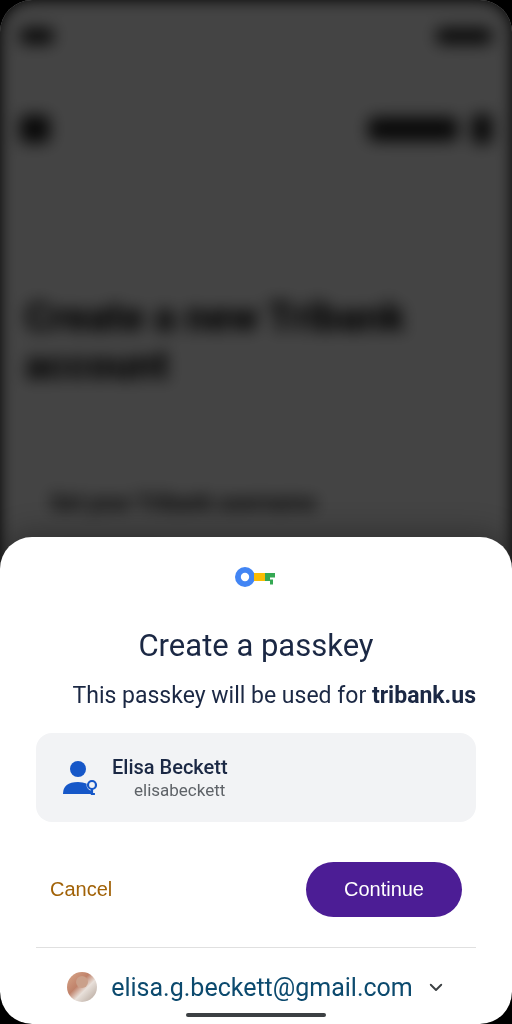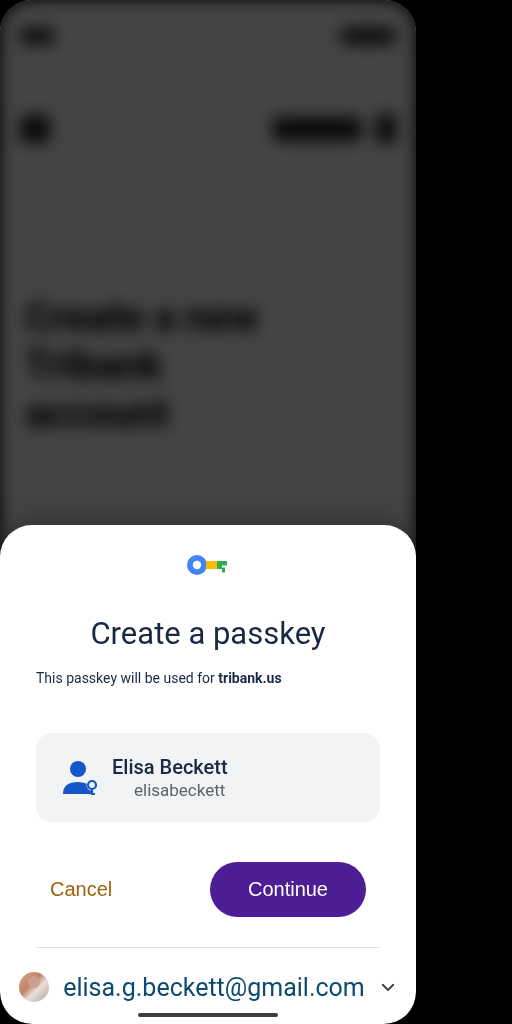--- a/index.html
+++ b/index.html
@@ -9,21 +9,21 @@
     }
     body {
       width: 512px;
       height: 1024px;
       background: #000;
       font-family: 'Roboto', -apple-system, BlinkMacSystemFont, 'Segoe UI', Arial, sans-serif;
       position: relative;
       overflow: hidden;
     }
     .screen {
-      width: 416px;
+      width: 512px;
       height: 1024px;
       background: #000;
       border-radius: 32px;
       overflow: hidden;
       position: relative;
     }
     .backdrop {
       position: absolute;
       inset: 0;
       background: #f5f5f5;
@@ -96,25 +96,25 @@
       height: 24px;
     }
     .sheet-title {
       font-size: 31px;
       color: #1b2844;
       text-align: center;
       font-weight: 400;
       margin-bottom: 18px;
     }
     .sheet-subtitle {
-      font-size: 14px;
+      font-size: 23px;
       color: #1b2844;
-      text-align: left;
+      text-align: right;
       font-weight: 400;
-      margin-bottom: 47px;
+      margin-bottom: 24px;
     }
     .sheet-subtitle strong {
       font-weight: 700;
     }
     .account-card {
       background: #f2f3f5;
       border-radius: 16px;
       padding: 22px 24px;
       display: flex;
       align-items: center;

